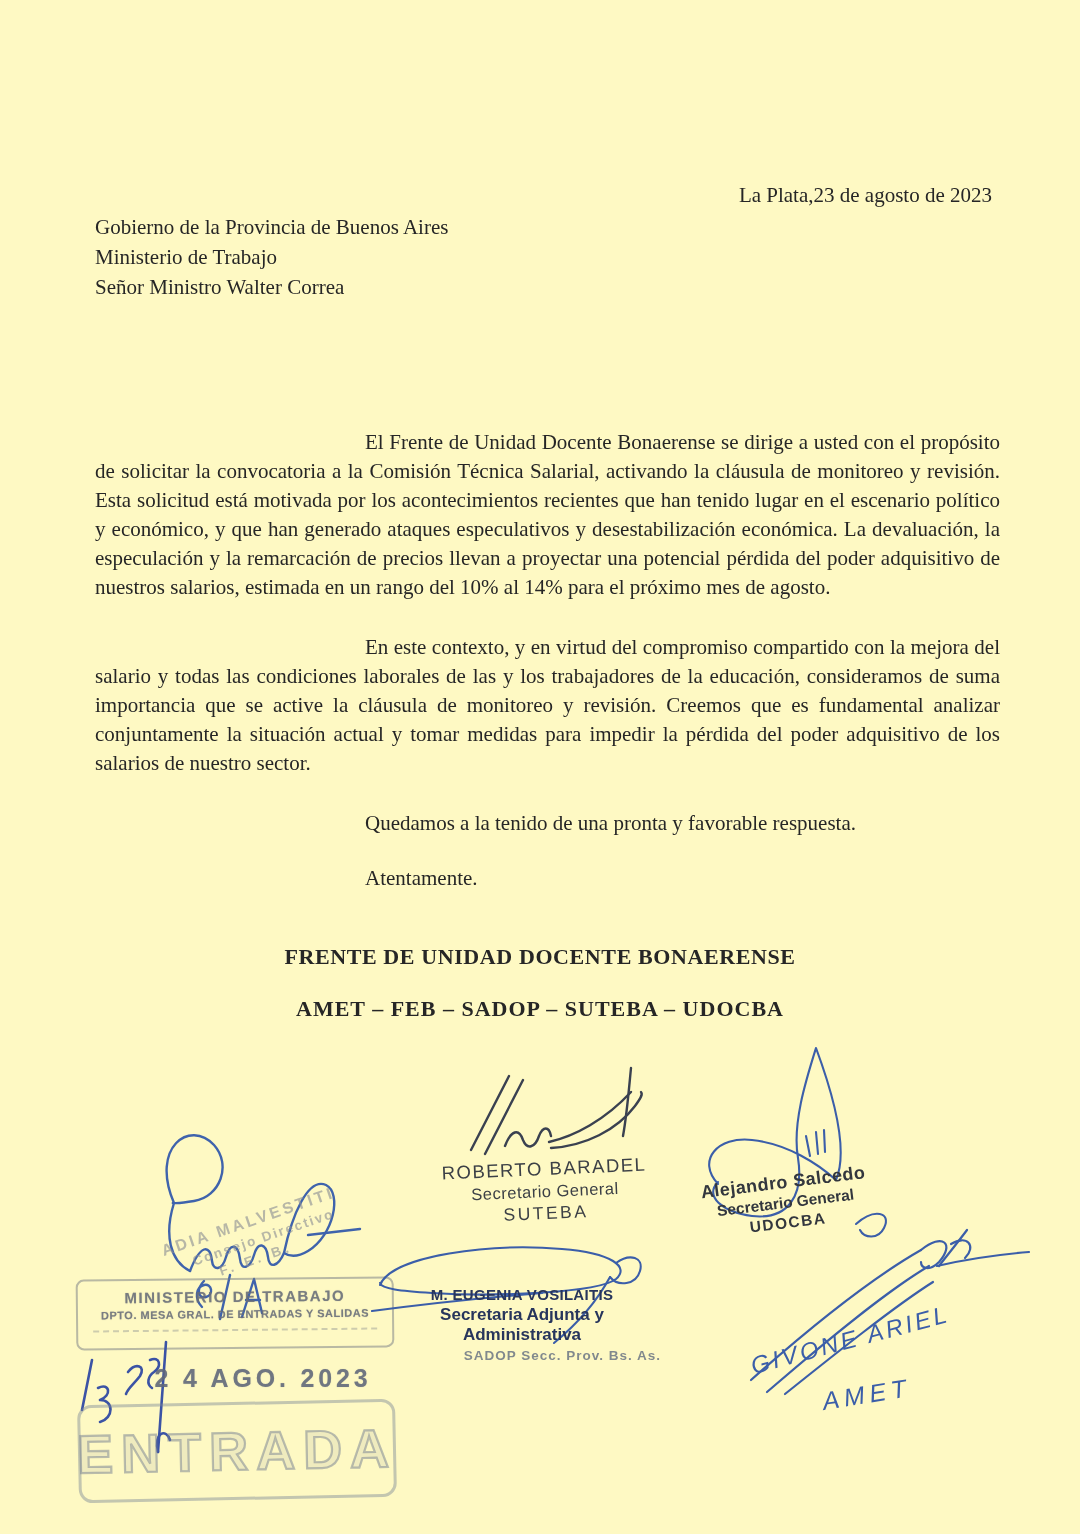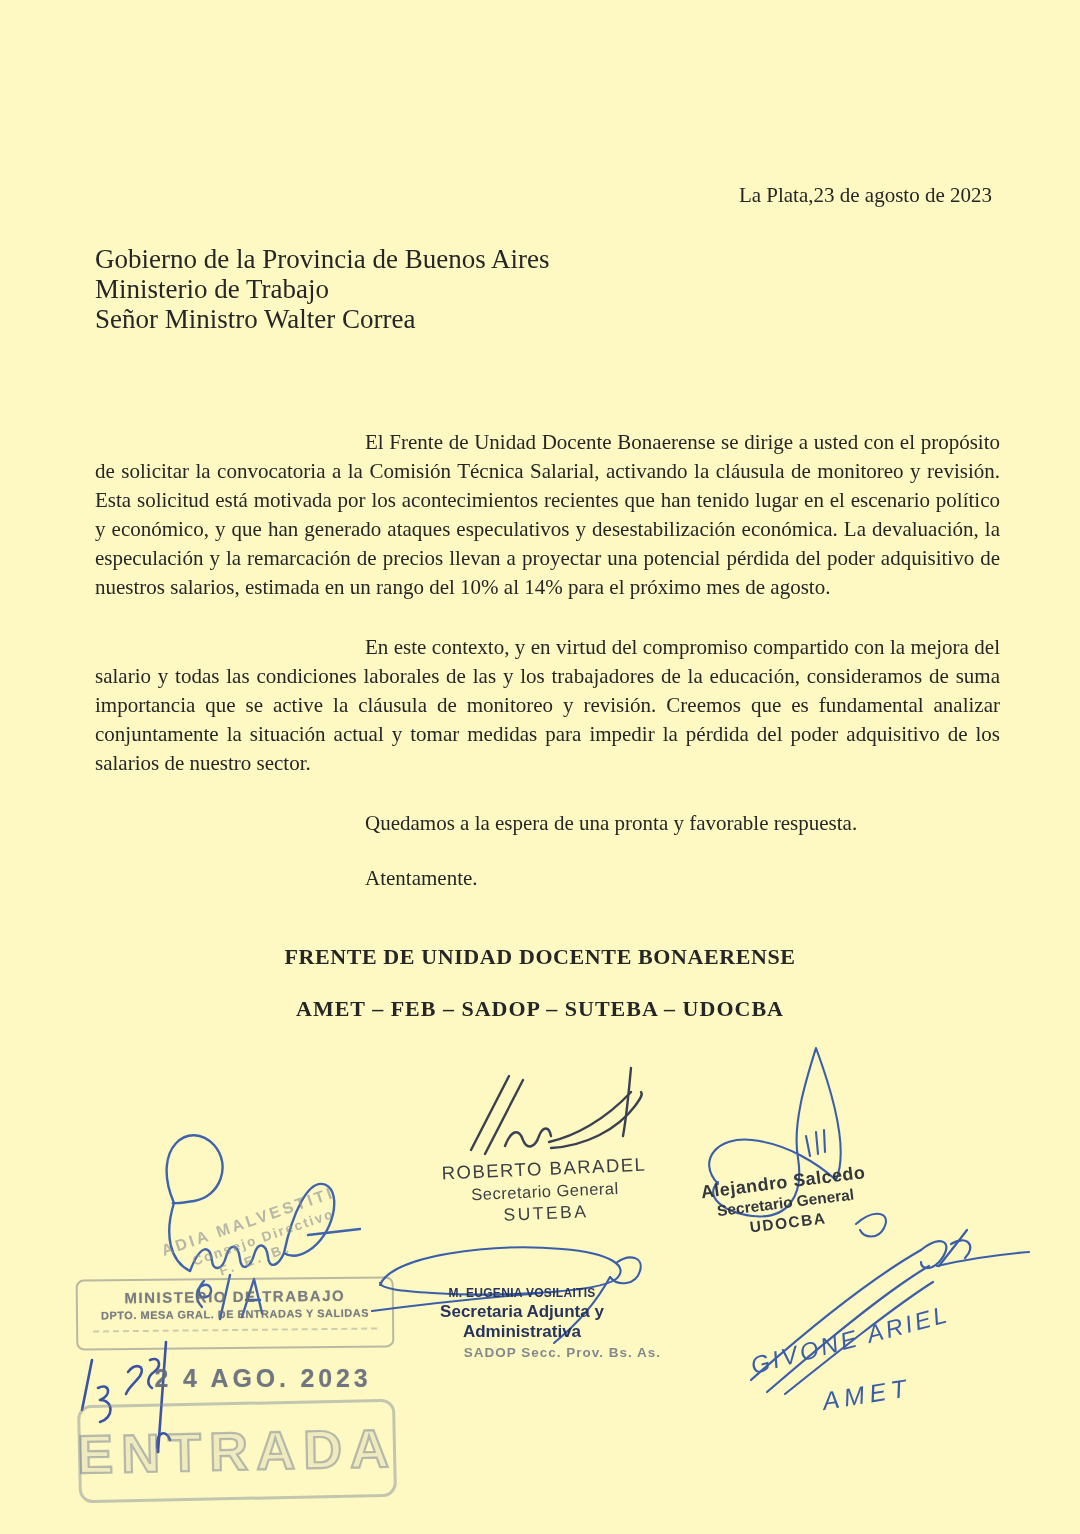--- a/index.html
+++ b/index.html
@@ -3,21 +3,21 @@
 <meta charset="utf-8">
 <style>
   * { margin:0; padding:0; box-sizing:border-box; }
   html,body { background:#e8e8e8; }
   .page {
     position:relative; width:1080px; height:1534px; margin:0 auto;
     background:#fef9c3; overflow:hidden;
     font-family:"Liberation Serif", serif; color:#262626;
   }
   .date-line { position:absolute; top:183px; right:88px; font-size:21px; }
-  .recipient { position:absolute; top:244px; left:95px; font-size:27px; line-height:30px; }
+  .recipient { position:absolute; top:212px; left:95px; font-size:21px; line-height:30px; }
   .recipient div { white-space:nowrap; }
   .salutation { letter-spacing:0.5px; }
   .body-text { position:absolute; top:428px; left:95px; width:905px; font-size:21px; line-height:29px; text-align:justify; }
   .body-text p.para { text-indent:270px; margin:0 0 31px 0; }
   .body-text p.closing { margin:2px 0 0 270px; text-align:left; }
   .body-text p.valediction { margin:26px 0 0 270px; text-align:left; }
   .center-bold { position:absolute; left:0; width:100%; text-align:center; font-weight:bold; font-size:22px; }
   .fudb-title { top:944px; letter-spacing:0.6px; }
   .fudb-unions { top:996px; letter-spacing:1px; }
 
@@ -34,21 +34,21 @@
   .baradel-text .l3 { font-size:17.5px; letter-spacing:2.5px; margin-top:2px; }
 
   .salcedo-text { position:absolute; left:678px; top:142px; width:215px; text-align:center;
     transform:rotate(-7deg); color:#33373e; font-weight:bold; font-family:"Liberation Sans", sans-serif; }
   .salcedo-text .l1 { font-size:18px; letter-spacing:0.5px; }
   .salcedo-text .l2 { font-size:15.5px; margin-top:1px; }
   .salcedo-text .l3 { font-size:15.5px; letter-spacing:1.5px; margin-top:2px; }
 
   .eugenia-text { position:absolute; left:383px; top:256px; width:278px; text-align:center;
     color:#27355c; font-weight:bold; font-family:"Liberation Sans", sans-serif; }
-  .eugenia-text .l1 { font-size:12px; letter-spacing:0.3px; }
+  .eugenia-text .l1 { font-size:15px; letter-spacing:0.3px; }
   .eugenia-text .l2 { font-size:17px; margin-top:2px; }
   .eugenia-text .l3 { font-size:13.5px; letter-spacing:1px; margin-top:3px; color:rgba(45,62,105,0.6);text-align:right; }
 
   .givone-name { position:absolute; left:748px; top:296px; transform:rotate(-15deg);
     color:#3b5ea9; font-style:italic; font-size:24px; letter-spacing:3px;
     font-family:"Liberation Sans", sans-serif; white-space:nowrap; }
   .givone-org { position:absolute; left:822px; top:350px; transform:rotate(-9deg);
     color:#3b5ea9; font-style:italic; font-size:25px; letter-spacing:5px;
     font-family:"Liberation Sans", sans-serif; }
 
@@ -88,21 +88,21 @@
 
   <div class="recipient">
     <div>Gobierno de la Provincia de Buenos Aires</div>
     <div>Ministerio de Trabajo</div>
     <div>Señor Ministro Walter Correa</div>
   </div>
 
   <div class="body-text">
     <p class="para">El Frente de Unidad Docente Bonaerense se dirige a usted con el propósito de solicitar la convocatoria a la Comisión Técnica Salarial, activando la cláusula de monitoreo y revisión. Esta solicitud está motivada por los acontecimientos recientes que han tenido lugar en el escenario político y económico, y que han generado ataques especulativos y desestabilización económica. La devaluación, la especulación y la remarcación de precios llevan a proyectar una potencial pérdida del poder adquisitivo de nuestros salarios, estimada en un rango del 10% al 14% para el próximo mes de agosto.</p>
     <p class="para">En este contexto, y en virtud del compromiso compartido con la mejora del salario y todas las condiciones laborales de las y los trabajadores de la educación, consideramos de suma importancia que se active la cláusula de monitoreo y revisión. Creemos que es fundamental analizar conjuntamente la situación actual y tomar medidas para impedir la pérdida del poder adquisitivo de los salarios de nuestro sector.</p>
-    <p class="closing">Quedamos a la espera de una pronta y favorable respuesta.</p>
+    <p class="closing">Quedamos a la tenido de una pronta y favorable respuesta.</p>
     <p class="valediction">Atentamente.</p>
   </div>
 
   <div class="center-bold fudb-unions">AMET – FEB – SADOP – SUTEBA – UDOCBA</div>
   <div class="center-bold fudb-title">FRENTE DE UNIDAD DOCENTE BONAERENSE</div>
 
   <div class="sig-zone">
 
     <svg class="sig-svg" style="left:112px; top:55px;" width="300" height="240" viewBox="0 0 300 240">
       <g stroke="#3f63ac" stroke-width="2.4">

